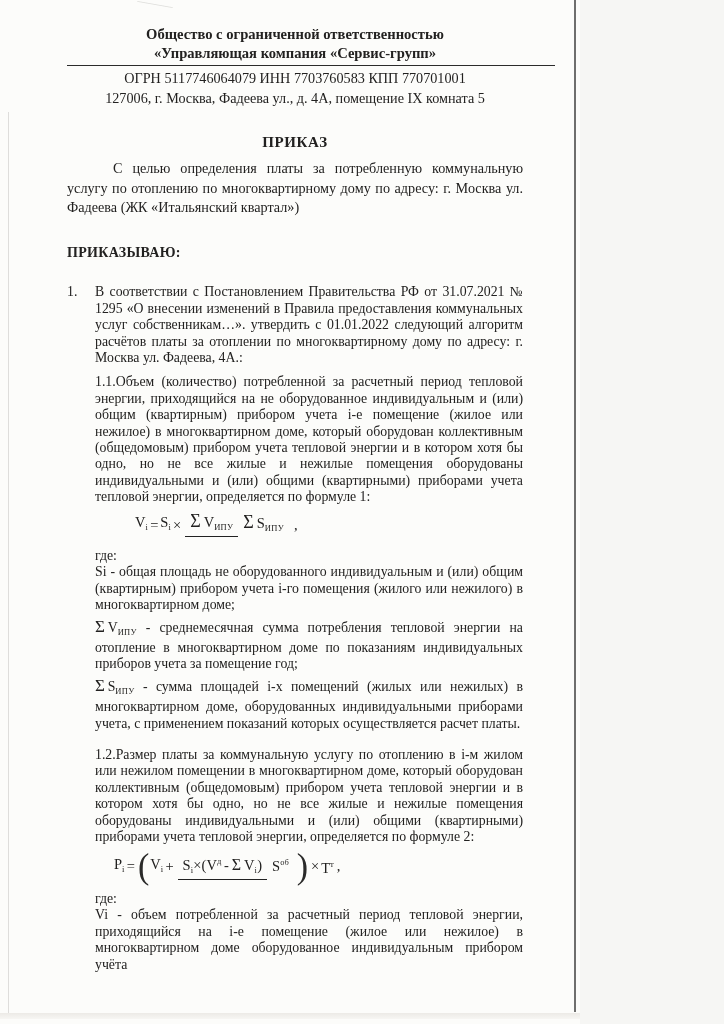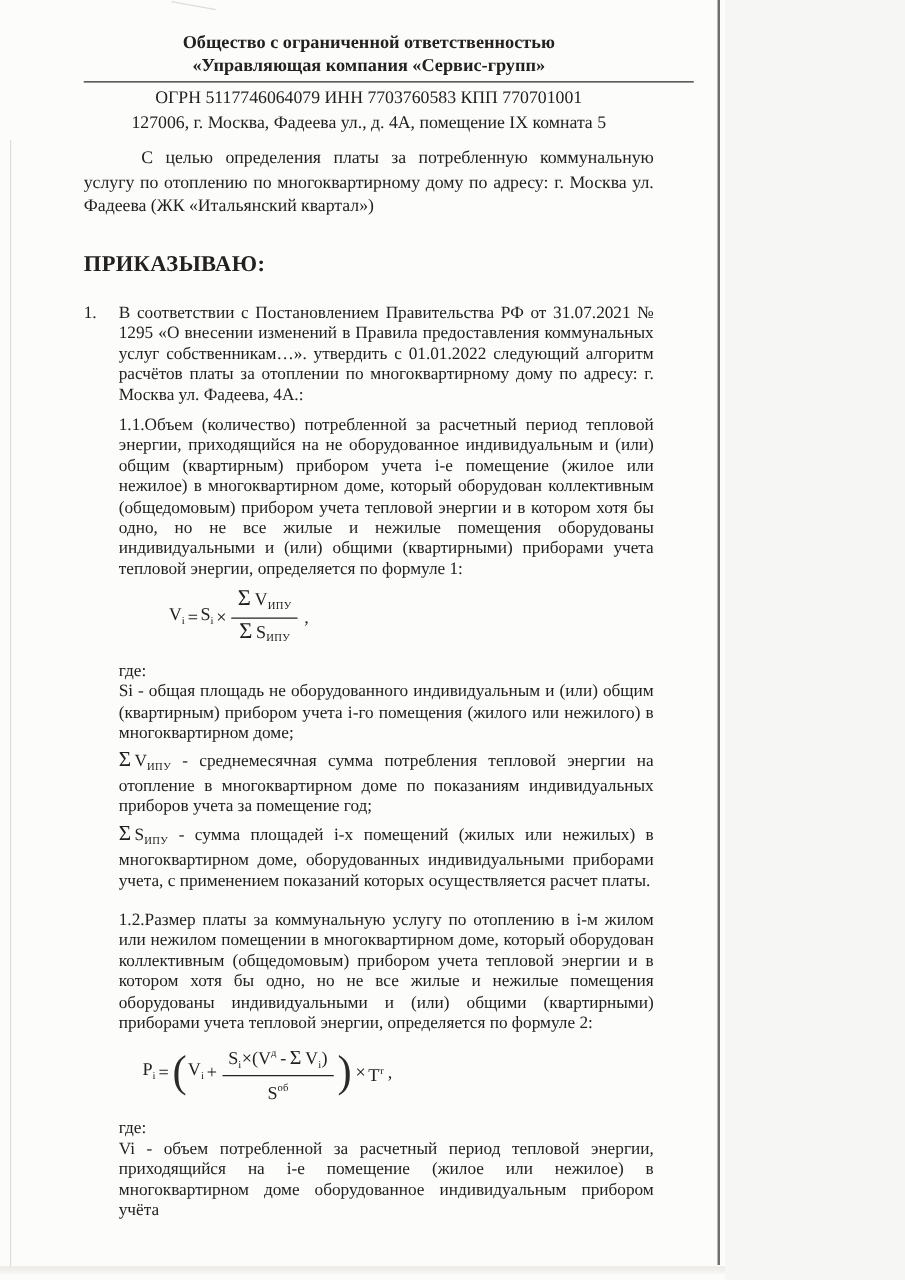--- a/index.html
+++ b/index.html
@@ -27,34 +27,34 @@
   
   .org-header{text-align:center;}
   .org-name{font-weight:bold;font-size:14.6px;line-height:19px;}
   .org-rule{border:0;border-top:1.7px solid #2b2b2b;margin:2px -32px 3px 0;}
   .org-reg{font-size:14.2px;line-height:19.5px;}
   .doc-title{margin-top:26px;text-align:center;font-weight:bold;font-size:15px;letter-spacing:.6px;}
   .date-row{margin-top:27px;display:flex;justify-content:space-between;font-size:14.2px;}
   .doc-number{margin-right:10px;}
   .subject{margin-top:17px;font-weight:bold;font-size:14.2px;line-height:19.5px;max-width:592px;}
   .purpose{margin-top:9px;text-indent:46px;text-align:justify;font-size:14.2px;line-height:19.5px;}
-  .order-word{margin-top:27px;font-weight:bold;font-size:18px;letter-spacing:.3px;}
+  .order-word{margin-top:27px;font-weight:bold;font-size:14px;letter-spacing:.3px;}
   
   .item1{margin-top:23px;display:flex;}
   .item1 .num{width:28px;flex:0 0 28px;}
   .item1 .txt{flex:1;text-align:justify;}
   .sub-item{margin:8px 0 0 28px;text-align:justify;}
   .where-block{margin:0 0 0 28px;}
   .where-label{margin-top:11px;}
   .where-def{text-align:justify;}
   .where-def.gap{margin-top:5px;}
   
   .formula{display:flex;align-items:center;margin:7px 0 9px 68px;font-size:14.5px;}
   .formula2{margin-left:47px;}
-  .frac{display:inline-flex;flex-direction:column;text-align:center;vertical-align:middle;margin:0 2px;}
+  .frac{display:inline-flex;flex-direction:row;text-align:center;vertical-align:middle;margin:0 2px;}
   .frac .num{border-bottom:1.2px solid #222;padding:0 5px 1px;}
   .frac .den{padding:1px 5px 0;}
   .sigma{font-size:18px;}
   .sigma-inline{font-size:17px;}
   sub{font-size:8.5px;vertical-align:-3px;letter-spacing:.3px;}
   sup{font-size:8.5px;vertical-align:6px;}
   .bigparen{font-size:34px;font-weight:400;line-height:0;vertical-align:middle;padding:0 1px;transform:scaleY(1.05);display:inline-block;color:#2a2a29;}
   .ftail{margin-left:3px;}
   .op{padding:0 2px;}
 </style>
@@ -71,20 +71,21 @@
   <div class="content">
 
     <div class="org-header">
       <div class="org-name">Общество с ограниченной ответственностью</div>
       <div class="org-name">«Управляющая компания «Сервис-групп»</div>
       <hr class="org-rule">
       <div class="org-reg">ОГРН 5117746064079 ИНН 7703760583 КПП 770701001</div>
       <div class="org-reg">127006, г. Москва, Фадеева ул., д. 4А, помещение IX комната 5</div>
     </div>
 
+    <div class="doc-title">ПРИКАЗ</div>
 
 
 
     <div class="purpose">С целью определения платы за потребленную коммунальную услугу по отоплению по многоквартирному дому по адресу: г. Москва ул. Фадеева (ЖК «Итальянский квартал»)</div>
 
     <div class="order-word">ПРИКАЗЫВАЮ:</div>
 
     <div class="item1">
       <span class="num">1.</span>
       <span class="txt">В соответствии с Постановлением Правительства РФ от 31.07.2021 № 1295 «О внесении изменений в Правила предоставления коммунальных услуг собственникам…». утвердить с 01.01.2022 следующий алгоритм расчётов платы за отоплении по многоквартирному дому по адресу: г. Москва ул. Фадеева, 4А.:</span>

